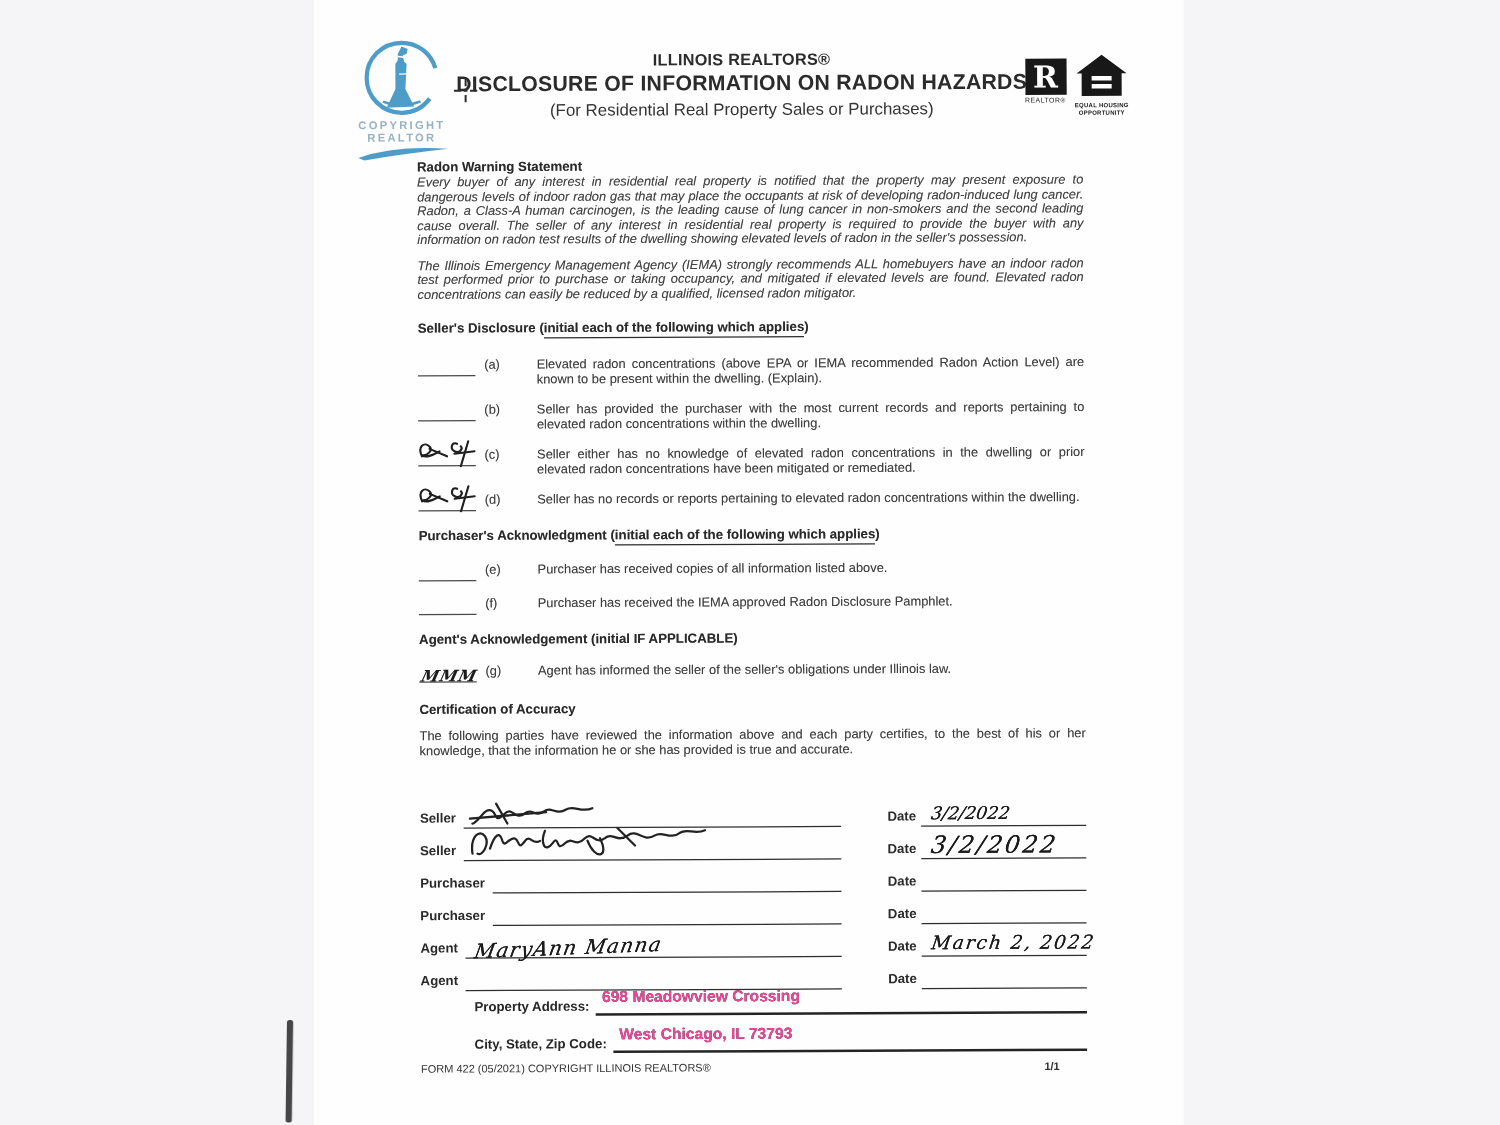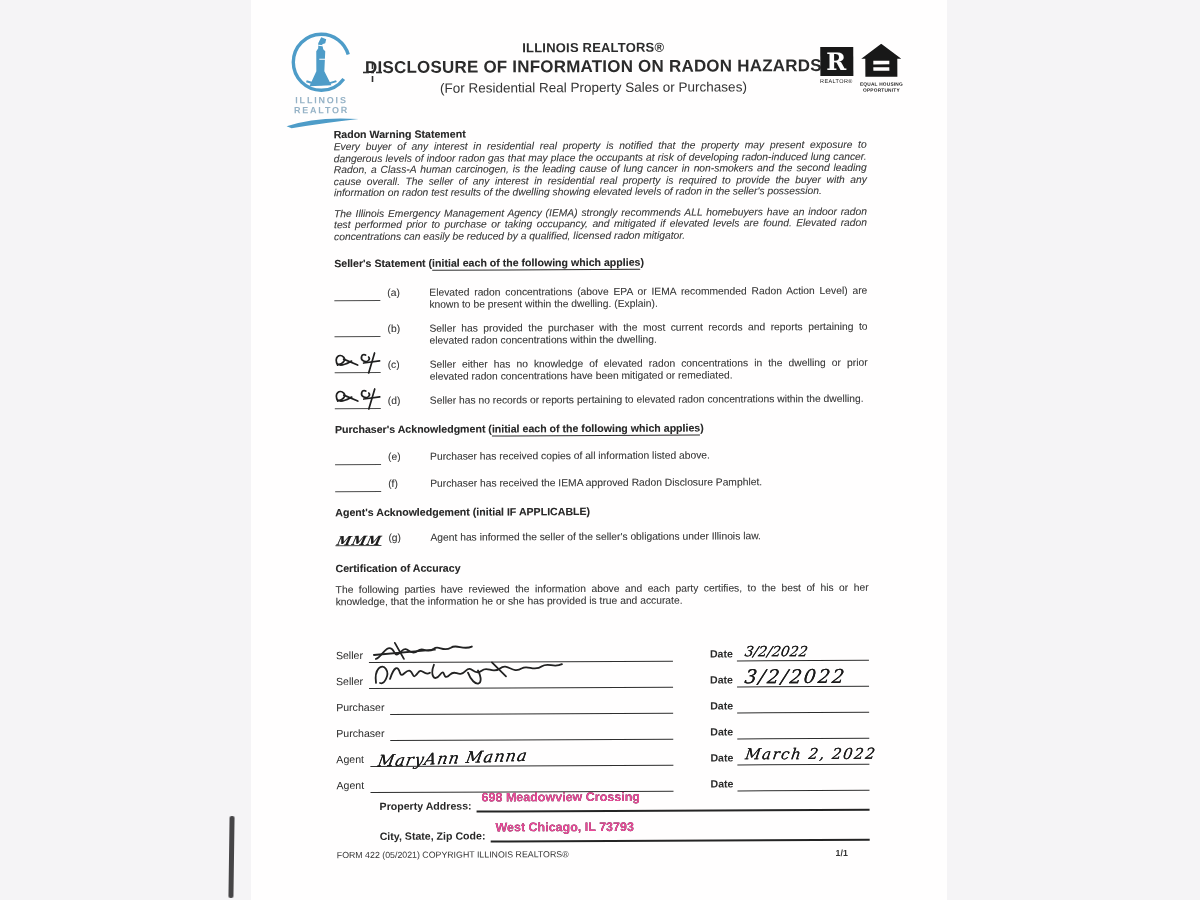--- a/index.html
+++ b/index.html
@@ -51,21 +51,21 @@
   .ini{width:46px;position:relative;flex:none;}
   .blank{width:46px;height:13px;border-bottom:1.4px solid #4a4a4a;}
   .lbl{width:30px;flex:none;padding-left:7px;}
   .itxt{flex:1;padding-left:12px;text-align:justify;}
   .scrawl{position:absolute;left:-4px;bottom:-3px;}
   .scrawl path{fill:none;stroke:#1f1f1f;stroke-width:1.7;stroke-linecap:round;}
   
   .sigblock{position:absolute;left:84px;right:79px;top:636px;}
   .sigrow{display:flex;height:26px;align-items:flex-end;font-size:10.6px;}
   .sigleft{width:337px;display:flex;align-items:flex-end;flex:none;}
-  .role{font-weight:normal;color:#2a2a2a;padding-bottom:2px;white-space:nowrap;}
+  .role{font-weight:bold;color:#2a2a2a;padding-bottom:2px;white-space:nowrap;}
   .sline{flex:1;border-bottom:1.8px solid #2e2e2e;height:24px;position:relative;margin-left:6px;}
   .sgap{width:32px;flex:none;}
   .dlabel{font-weight:bold;color:#2a2a2a;padding-bottom:2px;width:28px;flex:none;text-align:right;}
   .dline{flex:1;border-bottom:1.8px solid #2e2e2e;height:24px;position:relative;margin-left:4px;}
   .hw{
     font-family:"DejaVu Serif",serif;font-style:italic;color:#1b1b1b;
     position:absolute;bottom:1px;left:8px;white-space:nowrap;
     transform:skewX(-8deg);text-shadow:0 0 .4px #111;
   }
   .hw14{font-size:14px;}
@@ -104,21 +104,21 @@
     <div class="scan">
 
       <div class="hlogo">
         <svg class="logo-circ" width="66" height="64" viewBox="0 0 66 64">
           <circle cx="33" cy="31" r="28" fill="none" stroke="#4e9cc8" stroke-width="3.4" stroke-dasharray="150 26" stroke-dashoffset="-18"></circle>
           <path d="M33 6 l5 2 -1 4 -3 1 1 5 2 2 -1 20 7 14 -22 1 7 -15 0 -20 2 -3 0 -5 z" fill="#4e9cc8"></path>
           <path d="M30 14 l8 1" stroke="#fffefe" stroke-width="1.2"></path>
           <path d="M31 28 l7 0" stroke="#fffefe" stroke-width="1"></path>
           <path d="M18 50 q15 6 30 0" fill="none" stroke="#4e9cc8" stroke-width="2"></path>
         </svg>
-        <div class="t">ILLINOIS</div>
+        <div class="t">COPYRIGHT</div>
         <div class="t">REALTOR</div>
         <svg class="swoosh" width="74" height="12" viewBox="0 0 74 12">
           <path d="M1 9 Q30 -1 73 2 Q36 6 6 11 Z" fill="#4e9cc8"></path>
         </svg>
       </div>
 
       <div class="titleblock">
         <div class="t1">ILLINOIS REALTORS®</div>
         <div class="t2">DISCLOSURE OF INFORMATION ON RADON HAZARDS</div>
         <div class="t3">(For Residential Real Property Sales or Purchases)</div>
@@ -137,21 +137,21 @@
         </svg>
         <div class="eho-txt">EQUAL HOUSING</div>
         <div class="eho-txt">OPPORTUNITY</div>
       </div>
 
       <div class="content">
         <div class="h">Radon Warning Statement</div>
         <p class="ital j">Every buyer of any interest in residential real property is notified that the property may present exposure to dangerous levels of indoor radon gas that may place the occupants at risk of developing radon-induced lung cancer. Radon, a Class-A human carcinogen, is the leading cause of lung cancer in non-smokers and the second leading cause overall. The seller of any interest in residential real property is required to provide the buyer with any information on radon test results of the dwelling showing elevated levels of radon in the seller's possession.</p>
         <p class="ital j mt9">The Illinois Emergency Management Agency (IEMA) strongly recommends ALL homebuyers have an indoor radon test performed prior to purchase or taking occupancy, and mitigated if elevated levels are found. Elevated radon concentrations can easily be reduced by a qualified, licensed radon mitigator.</p>
 
-        <div class="h mt15"><span>Seller's Statement (</span><span class="u">initial each of the following which applies</span><span>)</span></div>
+        <div class="h mt15"><span>Seller's Disclosure (</span><span class="u">initial each of the following which applies</span><span>)</span></div>
 
         <div class="item mt17">
           <div class="ini">
               <div class="blank"></div>
             </div>
           <div class="lbl">(a)</div>
           <div class="itxt">Elevated radon concentrations (above EPA or IEMA recommended Radon Action Level) are known to be present within the dwelling. (Explain).</div>
         </div>
         <div class="item mt13">
           <div class="ini">

